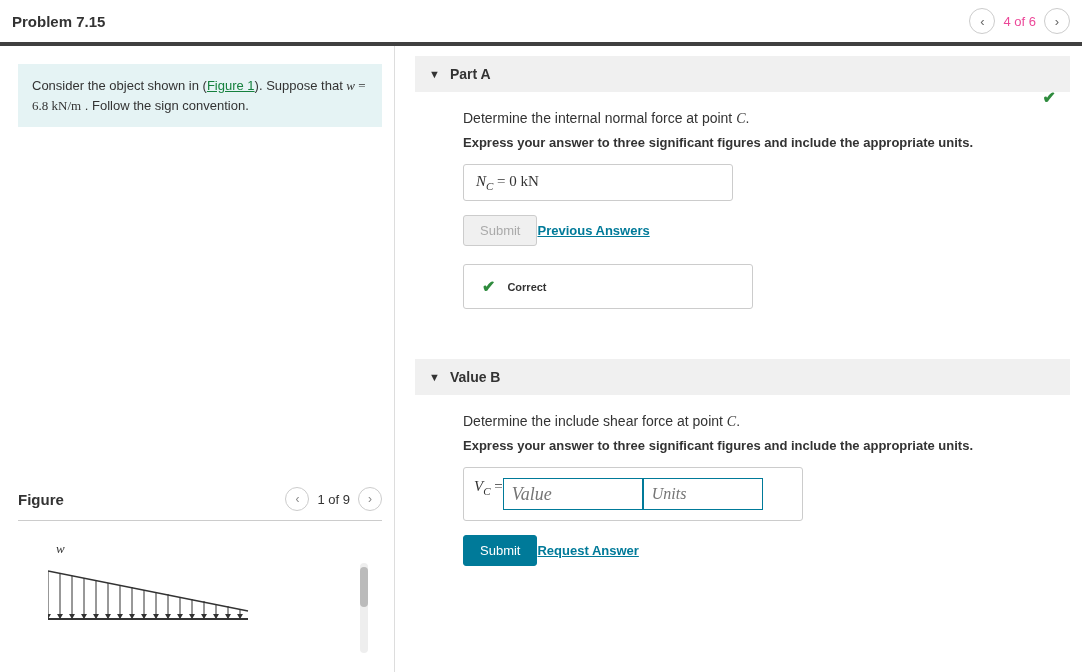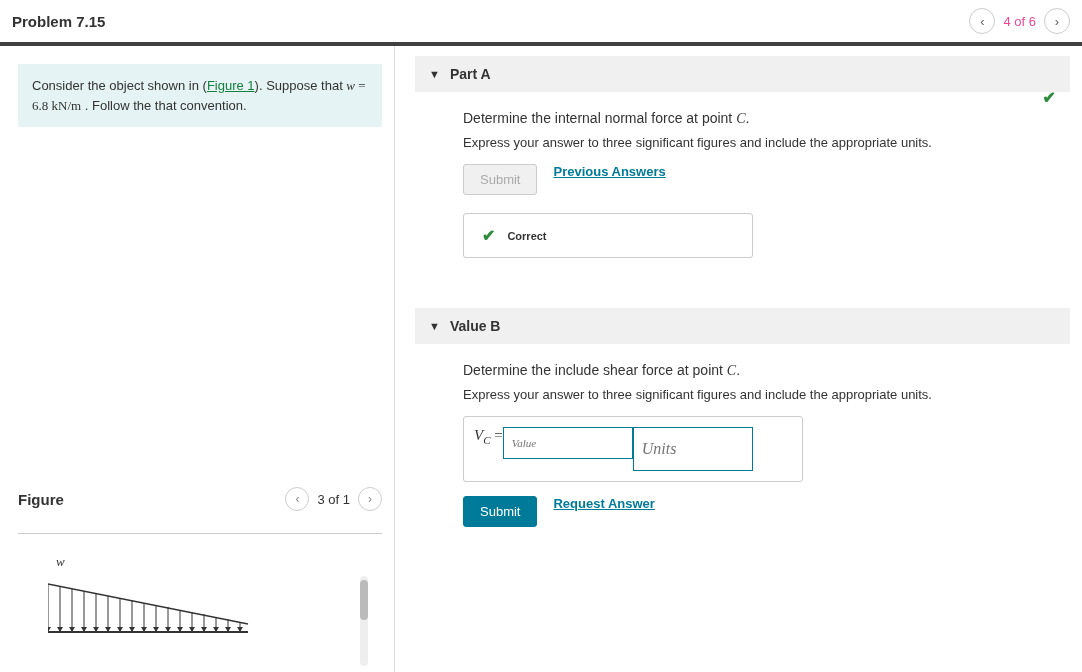--- a/index.html
+++ b/index.html
@@ -9,85 +9,85 @@
 .header-nav { display: flex; align-items: center; gap: 8px; }
 .nav-btn { width: 26px; height: 26px; border: 1px solid #ccc; border-radius: 50%; background: #fff; display: flex; align-items: center; justify-content: center; cursor: pointer; color: #666; font-size: 13px; }
 .nav-count { font-size: 13px; color: #ec4899; }
 .container { display: flex; height: calc(672px - 40px); }
 .left-col { width: 395px; border-right: 1px solid #ddd; padding: 18px 12px 12px 18px; overflow: hidden; }
 .right-col { flex: 1; padding: 10px 12px 10px 20px; overflow: auto; }
 .problem-box { background: #e5f3f4; padding: 12px 14px; font-size: 13px; line-height: 1.5; }
 .problem-box a { color: #15803d; text-decoration: underline; }
 .kn { font-family: 'Times New Roman', serif; }
 .figure-section { margin-top: 360px; }
-.figure-header { display: flex; align-items: center; justify-content: space-between; padding-bottom: 22px; border-bottom: 1px solid #ccc; }
+.figure-header { display: flex; align-items: center; justify-content: space-between; padding-bottom: 9px; border-bottom: 1px solid #ccc; }
 .figure-title { font-weight: bold; font-size: 15px; }
 .figure-nav { display: flex; align-items: center; gap: 8px; }
 .fig-btn { width: 24px; height: 24px; border: 1px solid #ccc; border-radius: 50%; background: #fff; display:flex; align-items:center; justify-content:center; cursor: pointer; color:#888; font-size:12px;}
 .figure-body { padding: 14px 6px; position: relative; height: 100px; }
 .w-label { font-family: 'Times New Roman', serif; font-style: italic; font-size: 13px; position: absolute; top: 20px; left: 38px; }
 .beam-svg { position: absolute; bottom: 0; left: 30px; }
 .scrollbar { position: absolute; right: 14px; top: 42px; width: 8px; height: 90px; background: #eee; border-radius: 4px; }
 .scrollbar-thumb { width: 8px; height: 40px; background: #bbb; border-radius: 4px; margin-top: 4px; }
 .review-row { text-align: right; padding: 6px 4px 12px 0; }
 .review-link { color: #007a99; text-decoration: underline; font-size: 13px; }
 .review-link::before { content: "▮▮ "; color: #c0392b; font-size: 10px; letter-spacing: -2px; margin-right: 2px; }
 .part-header { background: #f0f0f0; padding: 10px 14px; display: flex; align-items: center; gap: 10px; position: relative; }
 .part-caret { font-size: 11px; color: #333; }
 .part-title { font-weight: bold; font-size: 14px; }
 .check-top { position: absolute; right: 14px; top: 32px; color: #2e8b3d; font-size: 16px; font-weight: bold; }
 .part-body { padding: 18px 20px 20px 48px; }
 .prompt { font-size: 14px; margin-bottom: 8px; }
 .prompt .pointC { font-family: 'Times New Roman', serif; font-style: italic; }
-.instr { font-weight: normal; font-size: 13px; margin-bottom: 14px; }
+.instr { font-weight: bold; font-size: 13px; margin-bottom: 14px; }
 .answer-field { border: 1px solid #ccc; border-radius: 3px; padding: 8px 12px; width: 270px; font-family: 'Times New Roman', serif; font-size: 15px; margin-bottom: 14px; }
 .answer-field .sub { font-size: 11px; vertical-align: sub; font-style: italic;}
-.submit-row { display: flex; align-items: flex-start; gap: 16px; margin-bottom: 18px; }
+.submit-row { display: flex; align-items: center; gap: 0; margin-bottom: 18px; }
 .submit-btn { background: #f0f0f0; border: 1px solid #ccc; color: #aaa; padding: 7px 16px; border-radius: 3px; font-size: 13px; cursor: default; }
 .submit-btn.active { background: #007a99; color: #fff; border-color: #007a99; cursor: pointer; }
 .link { color: #007a99; text-decoration: underline; font-size: 13px; cursor: pointer; font-weight: bold; }
 .correct-box { border: 1px solid #ccc; border-radius: 3px; padding: 12px 18px; width: 290px; display: flex; align-items: center; gap: 12px; }
 .correct-check { color: #2e8b3d; font-size: 16px; font-weight: bold; }
 .correct-text { font-weight: bold; font-size: 11px; }
 .toolbar-wrap { border: 1px solid #ccc; border-radius: 3px; padding: 10px; width: 340px; margin-bottom: 14px; }
 .toolbar { background: #ececec; border-radius: 3px; padding: 6px; display: flex; gap: 6px; align-items: center; margin-bottom: 10px; }
 .tool-btn { width: 28px; height: 28px; border: 1px solid #999; border-radius: 3px; background: linear-gradient(#888,#666); color: #fff; display:flex; align-items:center; justify-content:center; font-size: 12px; cursor: pointer; }
 .tool-btn.light { background: #fff; color: #555; border-color: #ccc; }
 .tool-btn.plain { background: transparent; border: none; color: #666; width: 26px; }
 .input-row { display: flex; align-items: flex-start; }
 .vc-label { font-family: 'Times New Roman', serif; font-size: 15px; }
 .vc-label .sub { font-size: 11px; vertical-align: sub; font-style: italic; }
-.val-input { border: 1px solid #007a99; width: 130px; height: 32px; padding: 4px 8px; font-family: 'Times New Roman', serif; font-style: italic; font-size: 11px; color: #999; }
-.unit-input { border: 1px solid #007a99; width: 120px; height: 44px; padding: 4px 8px; font-family: 'Times New Roman', serif; font-style: italic; font-size: 16px; color: #999; }
+.val-input { border: 1px solid #007a99; width: 140px; height: 32px; padding: 4px 8px; font-family: 'Times New Roman', serif; font-style: italic; font-size: 18px; color: #999; }
+.unit-input { border: 1px solid #007a99; width: 120px; height: 32px; padding: 4px 8px; font-family: 'Times New Roman', serif; font-style: italic; font-size: 16px; color: #999; }
 .spacer { height: 30px; }
 </style>
 </head>
 <body>
 
 <div class="header">
   <div class="header-title">Problem 7.15</div>
   <div class="header-nav">
     <div class="nav-btn">‹</div>
     <div class="nav-count">4 of 6</div>
     <div class="nav-btn">›</div>
   </div>
 </div>
 
 <div class="container">
   <div class="left-col">
     <div class="problem-box">
-      <span>Consider the object shown in (</span><a href="#">Figure 1</a><span>). Suppose that </span><span class="kn"><i>w</i> = 6.8  kN/m</span><span> . Follow the that convention.</span>
+      <span>Consider the object shown in (</span><a href="#">Figure 1</a><span>). Suppose that </span><span class="kn"><i>w</i> = 6.8  kN/m</span><span> . Follow the sign convention.</span>
     </div>
 
     <div class="figure-section">
       <div class="figure-header">
         <div class="figure-title">Figure</div>
         <div class="figure-nav">
           <div class="fig-btn">‹</div>
-          <div>3 of 1</div>
+          <div>1 of 9</div>
           <div class="fig-btn">›</div>
         </div>
       </div>
       <div class="figure-body">
         <span class="w-label">w</span>
         <svg class="beam-svg" width="220" height="60">
           <line x1="0" y1="10" x2="200" y2="50" stroke="#333" stroke-width="1.5"></line>
           <line x1="0" y1="58" x2="200" y2="58" stroke="#333" stroke-width="2"></line>
           <g stroke="#333" stroke-width="1">
             <line x1="0" y1="10" x2="0" y2="58"></line>
@@ -140,20 +140,23 @@
     <div class="part-header" style="position:relative;">
       <span class="part-caret">▼</span>
       <span class="part-title">Part A</span>
       <span class="check-top">✔</span>
     </div>
     <div class="part-body">
       <div class="prompt">
         <span>Determine the internal normal force at point </span><span class="pointC">C</span><span>.</span>
       </div>
       <div class="instr">Express your answer to three significant figures and include the appropriate units.</div>
+      <div class="answer-field">
+        <i>N</i><span class="sub">C</span><span> = </span><span>0 kN</span>
+      </div>
       <div class="submit-row">
         <button class="submit-btn">Submit</button>
         <a class="link">Previous Answers</a>
       </div>
       <div class="correct-box">
         <span class="correct-check">✔</span>
         <span class="correct-text">Correct</span>
       </div>
     </div>
 

